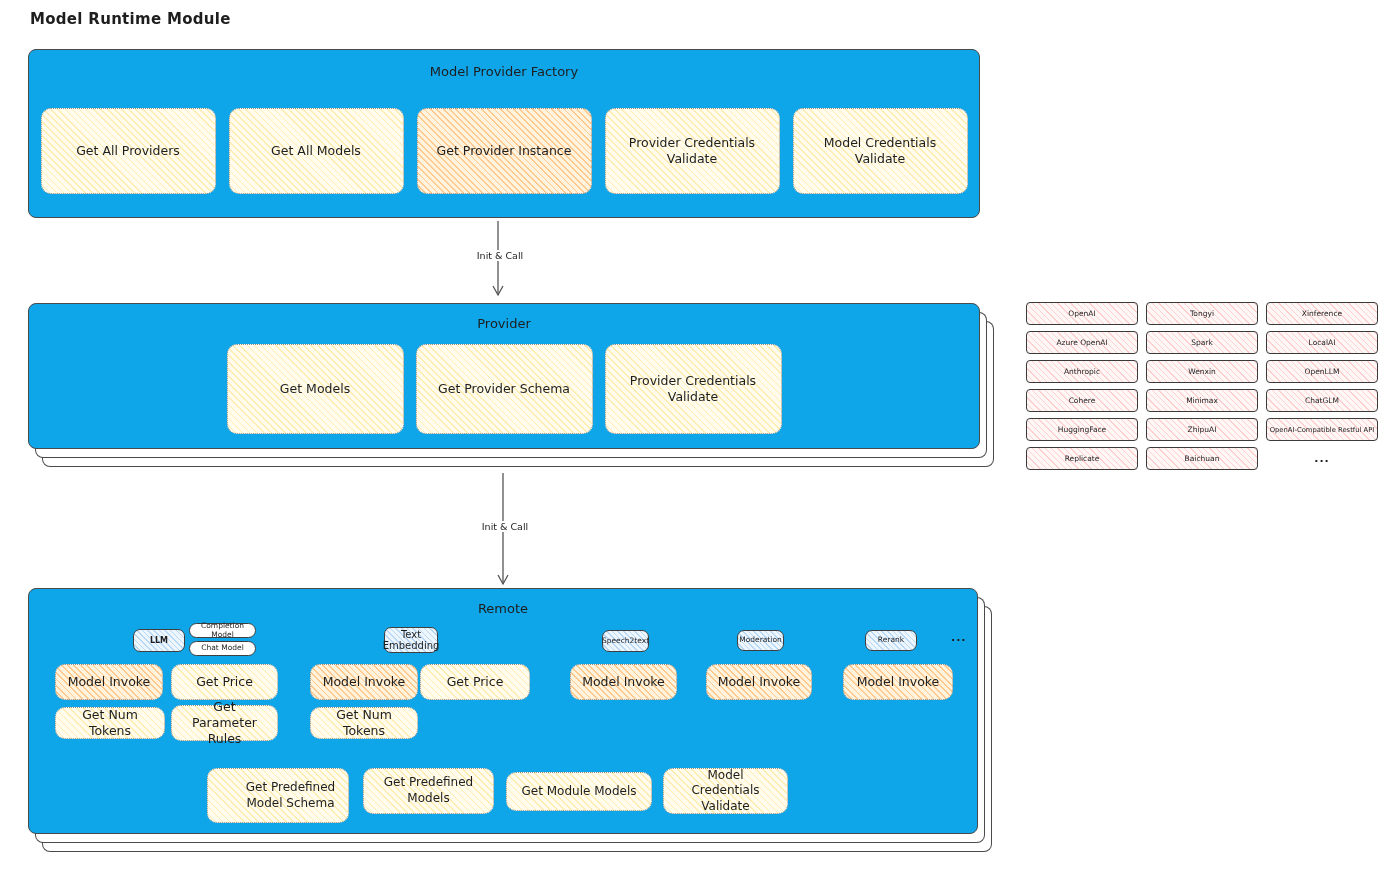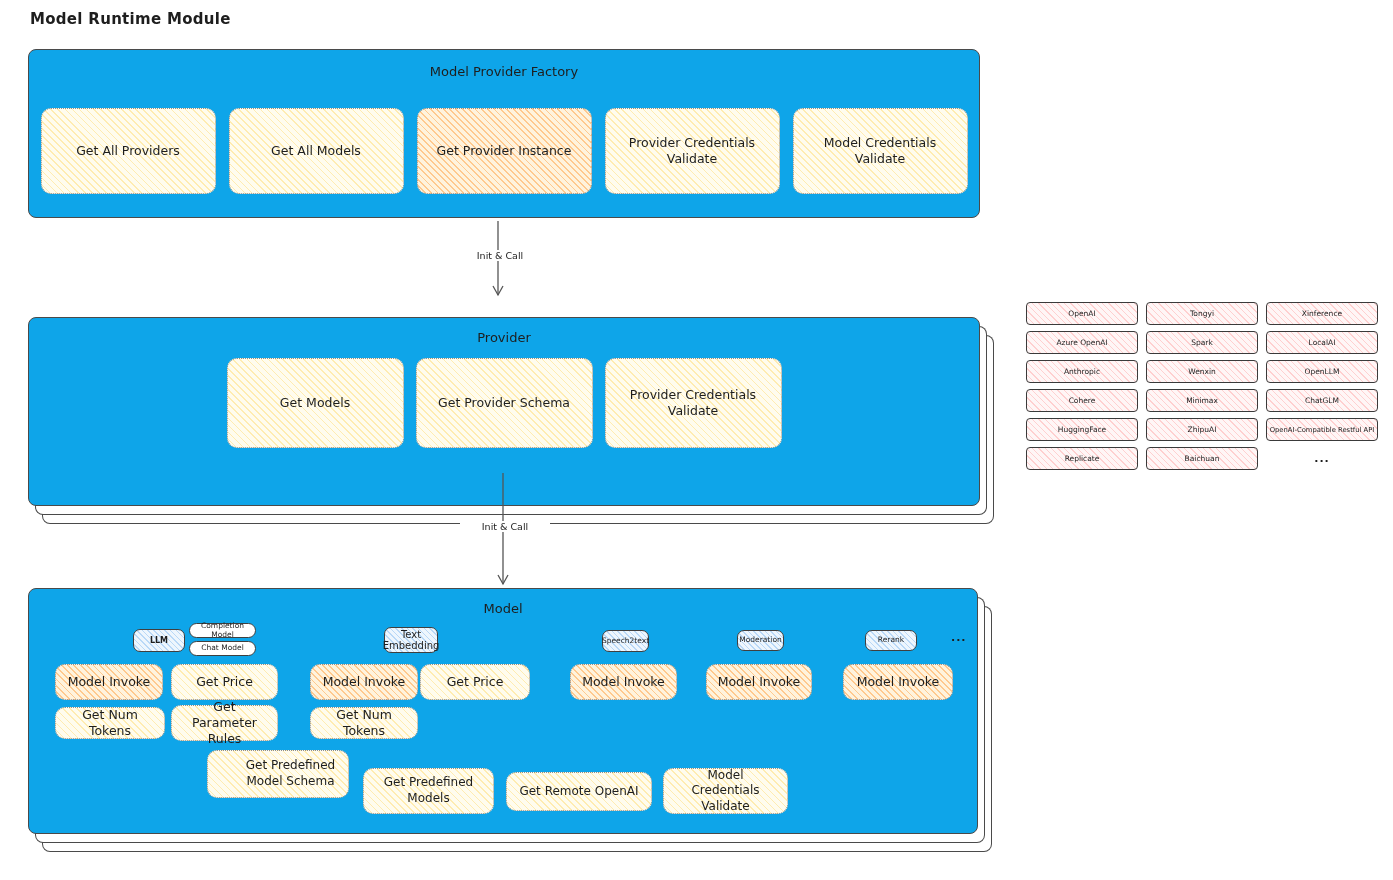--- a/index.html
+++ b/index.html
@@ -62,21 +62,21 @@
       <div class="op f-yellow" style="flex:0 0 175px;">Model Credentials Validate</div>
     </div>
   </div>
 
   <svg class="arrow" style="left:489px;top:221px;" width="18" height="76">
     <line x1="9" y1="0" x2="9" y2="74" stroke="#555555" stroke-width="1.3"></line>
     <path d="M4 65 L9 74 L14 65" fill="none" stroke="#555555" stroke-width="1.3"></path>
   </svg>
   <div class="arrow-label" style="left:455px;top:250px;width:86px;">Init &amp; Call</div>
 
-  <div class="bigbox stacked" style="left:28px;top:317px;width:952px;height:189px;">
+  <div class="bigbox stacked" style="left:28px;top:303px;width:952px;height:146px;">
     <div class="box-title" style="top:12px;">Provider</div>
     <div class="flexrow" style="top:40px;height:90px;gap:12px;">
       <div class="op f-yellow" style="flex:0 0 177px;">Get Models</div>
       <div class="op f-yellow" style="flex:0 0 177px;padding-left:8px;">Get Provider Schema</div>
       <div class="op f-yellow" style="flex:0 0 177px;">Provider Credentials Validate</div>
     </div>
   </div>
 
   <div class="chip-grid">
     <div class="chip f-pink">OpenAI</div>
@@ -99,21 +99,21 @@
     <div class="more-cell">...</div>
   </div>
 
   <svg class="arrow" style="left:494px;top:473px;" width="18" height="114">
     <line x1="9" y1="0" x2="9" y2="111" stroke="#555555" stroke-width="1.3"></line>
     <path d="M4 102 L9 111 L14 102" fill="none" stroke="#555555" stroke-width="1.3"></path>
   </svg>
   <div class="arrow-label" style="left:460px;top:521px;width:86px;">Init &amp; Call</div>
 
   <div class="bigbox stacked" style="left:28px;top:588px;width:950px;height:246px;">
-    <div class="box-title" style="top:12px;">Model</div>
+    <div class="box-title" style="top:12px;">Remote</div>
 
     <div class="badge f-blue" style="left:104px;top:40px;width:52px;height:23px;font-weight:bold;">LLM</div>
     <div class="badge badge-white" style="left:160px;top:34px;width:67px;height:15px;">Completion Model</div>
     <div class="badge badge-white" style="left:160px;top:52px;width:67px;height:15px;">Chat Model</div>
     <div class="op f-orange abs" style="left:26px;top:75px;width:108px;height:36px;">Model Invoke</div>
     <div class="op f-yellow abs" style="left:142px;top:75px;width:107px;height:36px;">Get Price</div>
     <div class="op f-yellow abs" style="left:26px;top:118px;width:110px;height:32px;">Get Num Tokens</div>
     <div class="op f-yellow abs" style="left:142px;top:116px;width:107px;height:36px;">Get Parameter Rules</div>
 
     <div class="badge f-blue" style="left:355px;top:38px;width:54px;height:26px;font-size:10px;">Text Embedding</div>
@@ -125,19 +125,19 @@
     <div class="op f-orange abs" style="left:541px;top:75px;width:107px;height:36px;">Model Invoke</div>
 
     <div class="badge f-blue" style="left:708px;top:41px;width:47px;height:21px;font-size:7.5px;">Moderation</div>
     <div class="op f-orange abs" style="left:677px;top:75px;width:106px;height:36px;">Model Invoke</div>
 
     <div class="badge f-blue" style="left:836px;top:41px;width:52px;height:21px;font-size:7.5px;">Rerank</div>
     <div class="op f-orange abs" style="left:814px;top:75px;width:110px;height:36px;">Model Invoke</div>
 
     <div class="model-more" style="left:922px;top:42px;">...</div>
 
-    <div class="op f-yellow abs" style="left:178px;top:161px;width:142px;height:48px;font-size:12px;padding-left:33px;">Get Predefined Model Schema</div>
+    <div class="op f-yellow abs" style="left:178px;top:179px;width:142px;height:55px;font-size:12px;padding-left:33px;">Get Predefined Model Schema</div>
     <div class="op f-yellow abs" style="left:334px;top:179px;width:131px;height:46px;font-size:12px;">Get Predefined Models</div>
-    <div class="op f-yellow abs" style="left:477px;top:183px;width:146px;height:39px;font-size:12px;">Get Remote OpenAI</div>
+    <div class="op f-yellow abs" style="left:477px;top:183px;width:146px;height:39px;font-size:12px;">Get Module Models</div>
     <div class="op f-yellow abs" style="left:634px;top:179px;width:125px;height:46px;font-size:12px;">Model Credentials Validate</div>
   </div>
 
 </div>
 
 </body></html>

